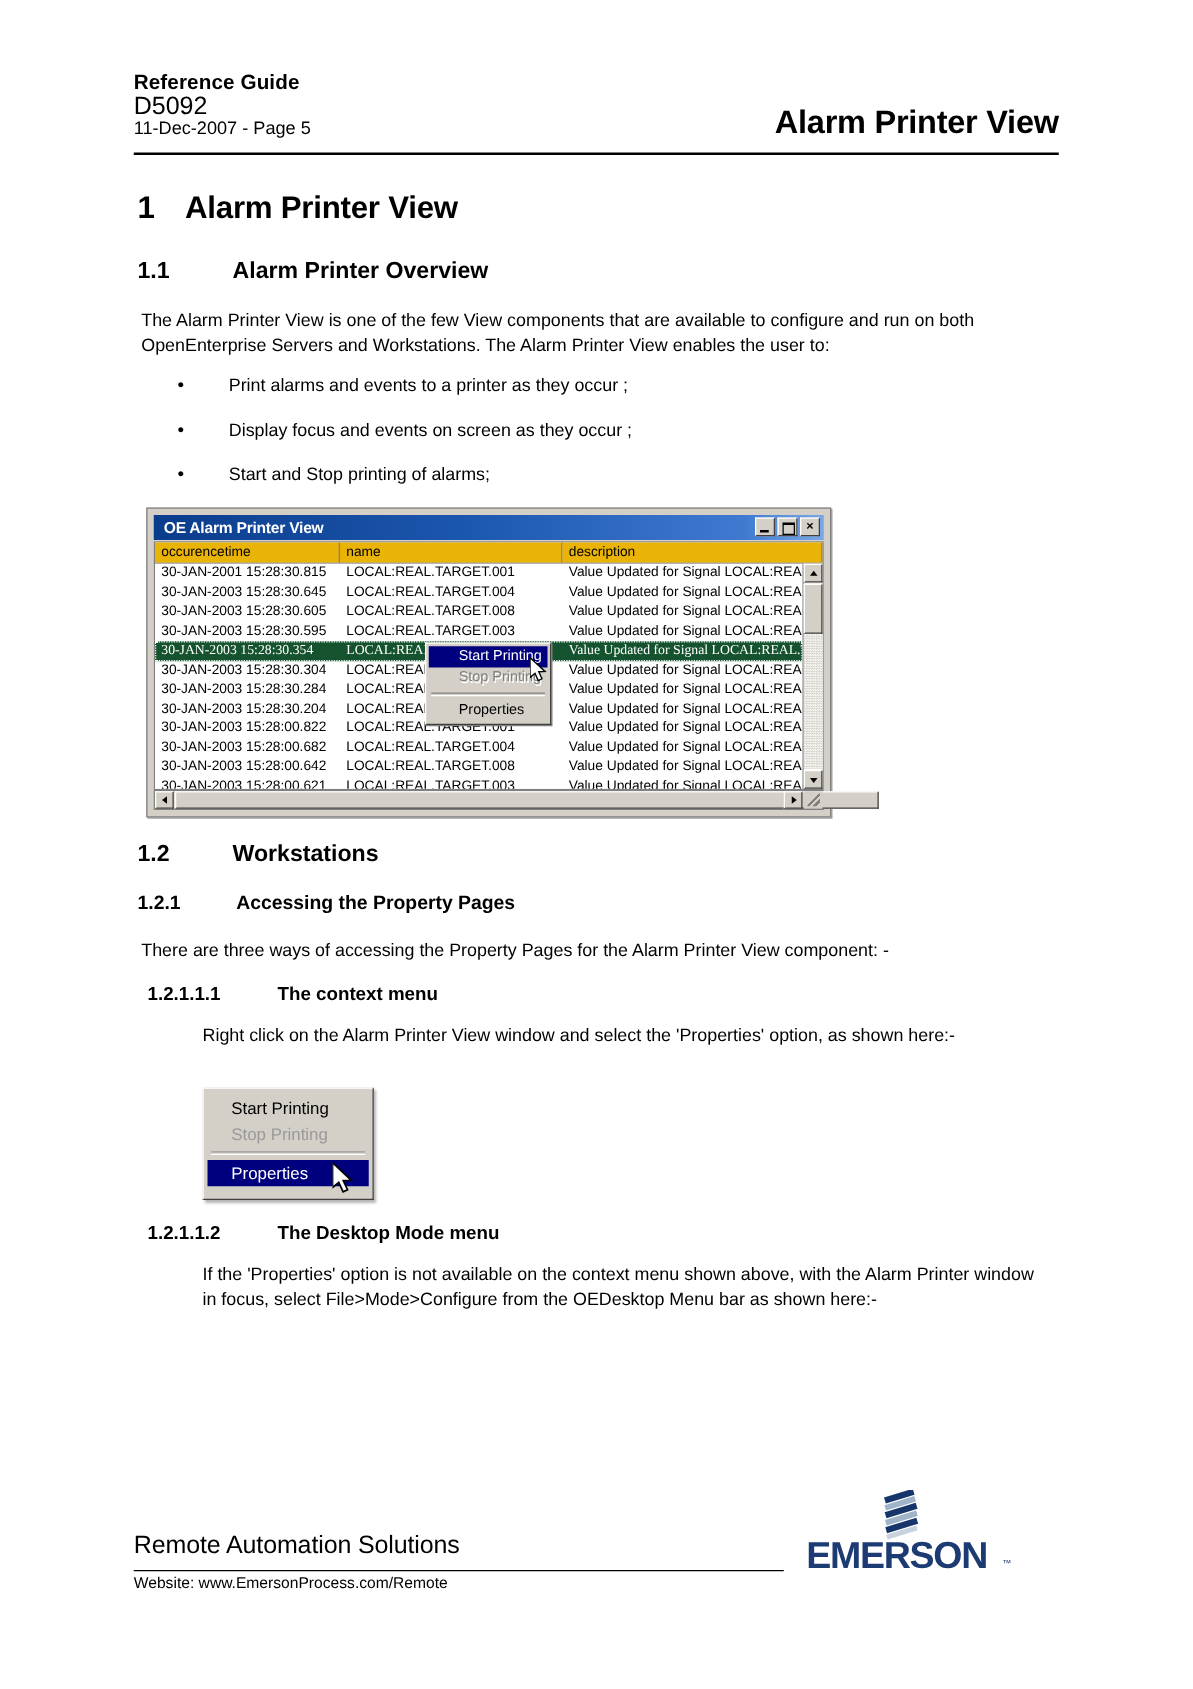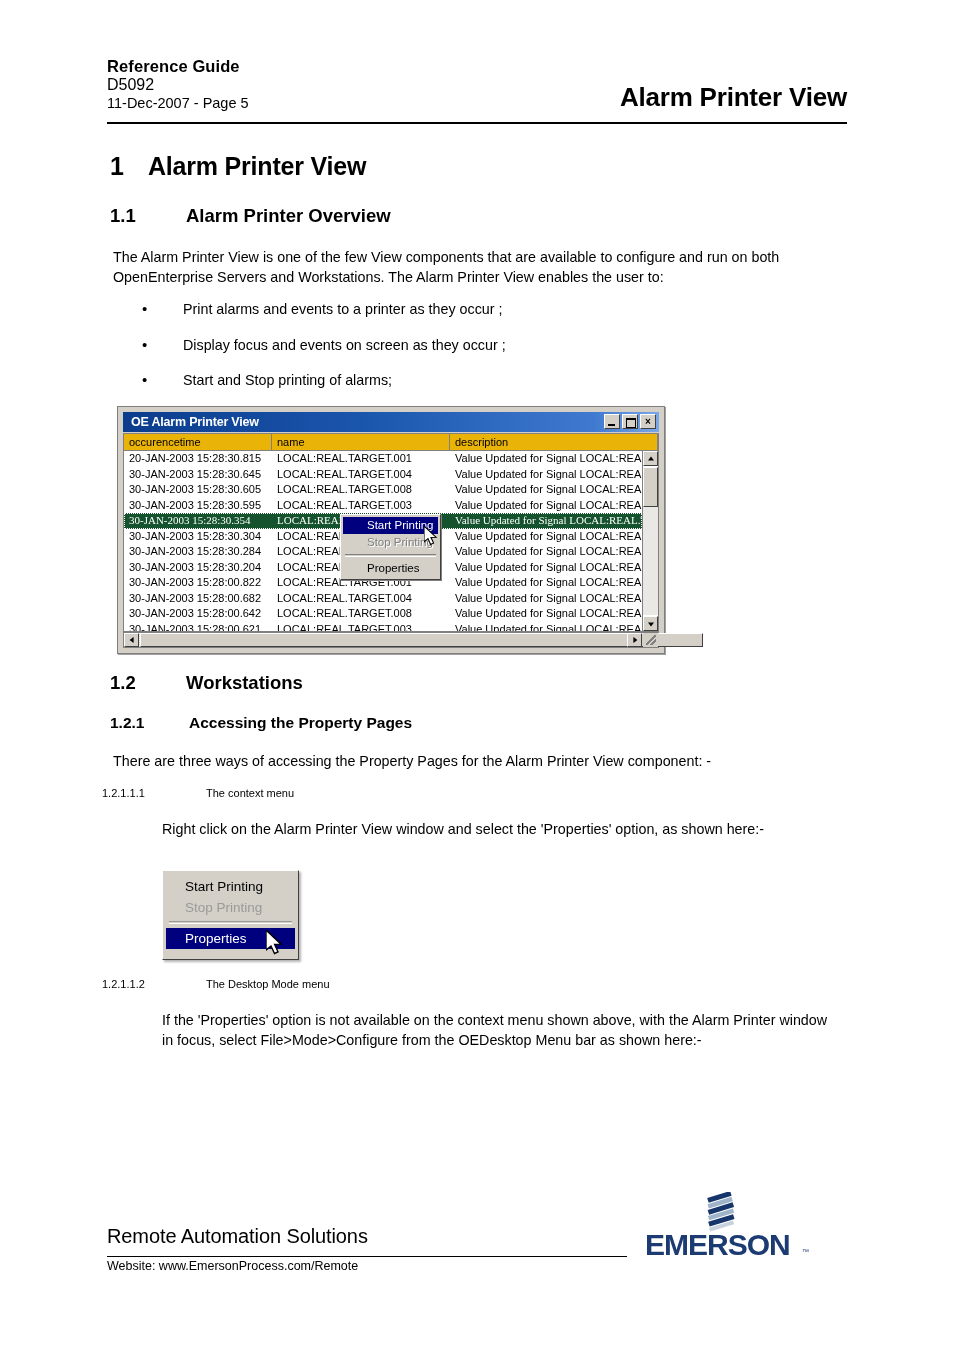--- a/index.html
+++ b/index.html
@@ -32,21 +32,21 @@
     height: 66px;
   }
   .hdr-left { position:absolute; left:0; top:0; }
   .hdr-title {
     font-size: 16.5px;
     font-weight: bold;
     line-height: 20px;
     letter-spacing: 0.1px;
   }
   .hdr-doc {
-    font-size: 16px;
+    font-size: 20px;
     line-height: 18px;
   }
   .hdr-date {
     font-size: 14.5px;
     line-height: 18px;
   }
   .hdr-right {
     position: absolute;
     right: 0;
     top: 26px;
@@ -87,23 +87,23 @@
     position: absolute;
     left: 110px;
     font-size: 15.5px;
     font-weight: bold;
     white-space: nowrap;
   }
   .h3 .num { display:inline-block; width: 79px; }
 
   .h4 {
     position: absolute;
-    left: 102px;
-    font-size: 11px;
-    font-weight: normal;
+    left: 118px;
+    font-size: 15px;
+    font-weight: bold;
     white-space: nowrap;
   }
   .h4 .num { display:inline-block; width: 104px; }
 
   
   .para {
     position: absolute;
     font-size: 14.3px;
     line-height: 19.5px;
     text-align: left;
@@ -543,21 +543,21 @@
       <div class="listwrap">
 
         <div class="colhdr">
           <div class="cell c1">occurencetime</div>
           <div class="cell c2">name</div>
           <div class="cell c3">description</div>
         </div>
 
         <div class="rows" id="rows-container">
             <div class="row">
-              <div class="cell c1">20-JAN-2003 15:28:30.815</div>
+              <div class="cell c1">30-JAN-2001 15:28:30.815</div>
               <div class="cell c2">LOCAL:REAL.TARGET.001</div>
               <div class="cell c3">Value Updated for Signal LOCAL:REAL.TARGET.001 to 97.45 from 97.1</div>
             </div>
             <div class="row">
               <div class="cell c1">30-JAN-2003 15:28:30.645</div>
               <div class="cell c2">LOCAL:REAL.TARGET.004</div>
               <div class="cell c3">Value Updated for Signal LOCAL:REAL.TARGET.004 to 89.84 from 88.95</div>
             </div>
             <div class="row">
               <div class="cell c1">30-JAN-2003 15:28:30.605</div>

